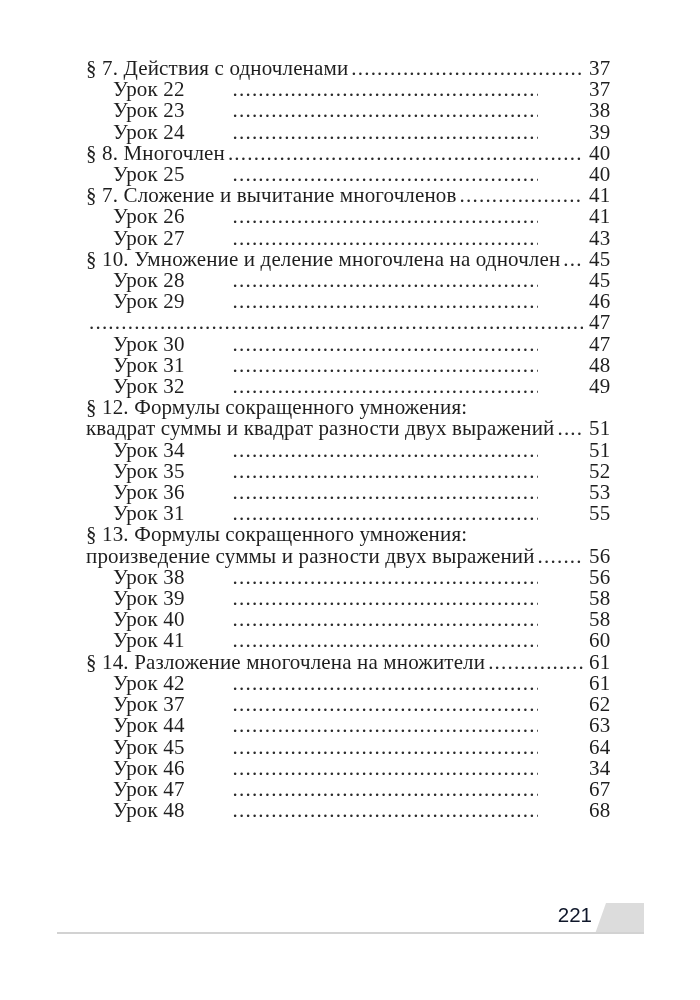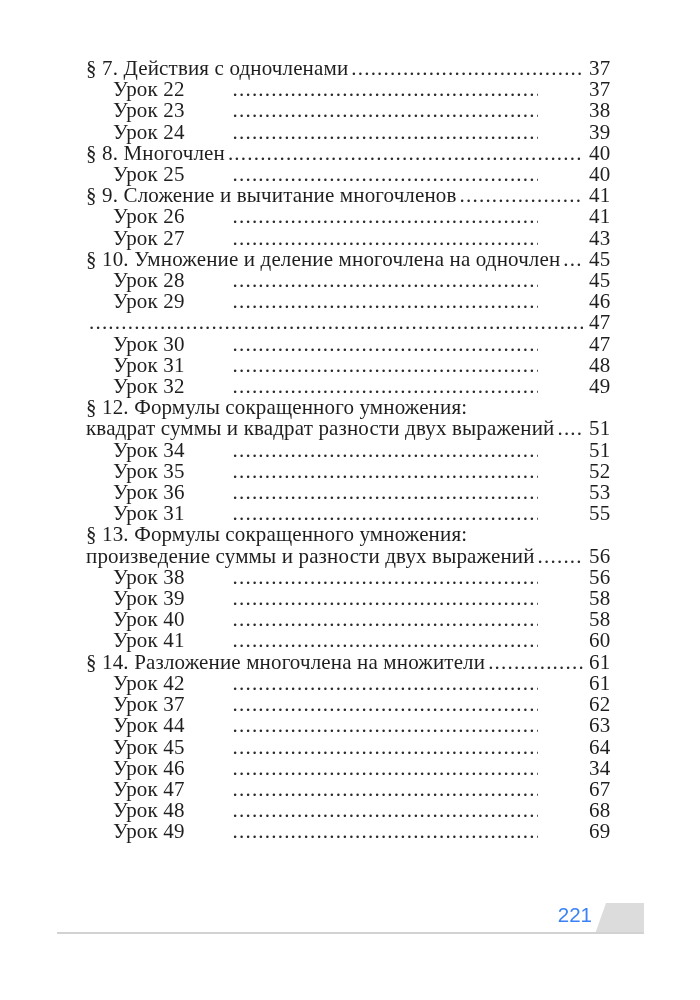--- a/index.html
+++ b/index.html
@@ -57,21 +57,21 @@
     background: #d2d2d2;
   }
   .footer-page {
     position: absolute;
     left: 0;
     top: 903px;
     width: 592px;
     text-align: right;
     font-family: "Liberation Sans", sans-serif;
     font-size: 20.5px;
-    color: #3b82f6;
+    color: #0f172a;
   }
   .footer-tab {
     position: absolute;
     left: 595px;
     top: 903px;
     width: 49px;
     height: 31px;
     background: #dcdcdc;
     clip-path: polygon(11px 0, 100% 0, 100% 100%, 0 100%);
   }
@@ -106,21 +106,21 @@
       <span class="toc-label">§ 8. Многочлен</span>
       <span class="toc-dots"></span>
       <span class="toc-page">40</span>
     </div>
       <div class="toc-row lesson">
       <span class="toc-label">Урок 25</span>
       <span class="toc-dots"></span>
       <span class="toc-page">40</span>
     </div>
       <div class="toc-row section">
-      <span class="toc-label">§ 9. Сложение и вычитание многочленов</span>
+      <span class="toc-label">§ 7. Сложение и вычитание многочленов</span>
       <span class="toc-dots"></span>
       <span class="toc-page">41</span>
     </div>
       <div class="toc-row lesson">
       <span class="toc-label">Урок 26</span>
       <span class="toc-dots"></span>
       <span class="toc-page">41</span>
     </div>
       <div class="toc-row lesson">
       <span class="toc-label">Урок 27</span>
@@ -251,25 +251,20 @@
     </div>
       <div class="toc-row lesson">
       <span class="toc-label">Урок 47</span>
       <span class="toc-dots"></span>
       <span class="toc-page">67</span>
     </div>
       <div class="toc-row lesson">
       <span class="toc-label">Урок 48</span>
       <span class="toc-dots"></span>
       <span class="toc-page">68</span>
-    </div>
-      <div class="toc-row lesson">
-      <span class="toc-label">Урок 49</span>
-      <span class="toc-dots"></span>
-      <span class="toc-page">69</span>
     </div>
     </div>
 
   <div class="footer-page">221</div>
   <div class="footer-tab"></div>
   <div class="footer-line"></div>
 
 </div>
 
 </body></html>

